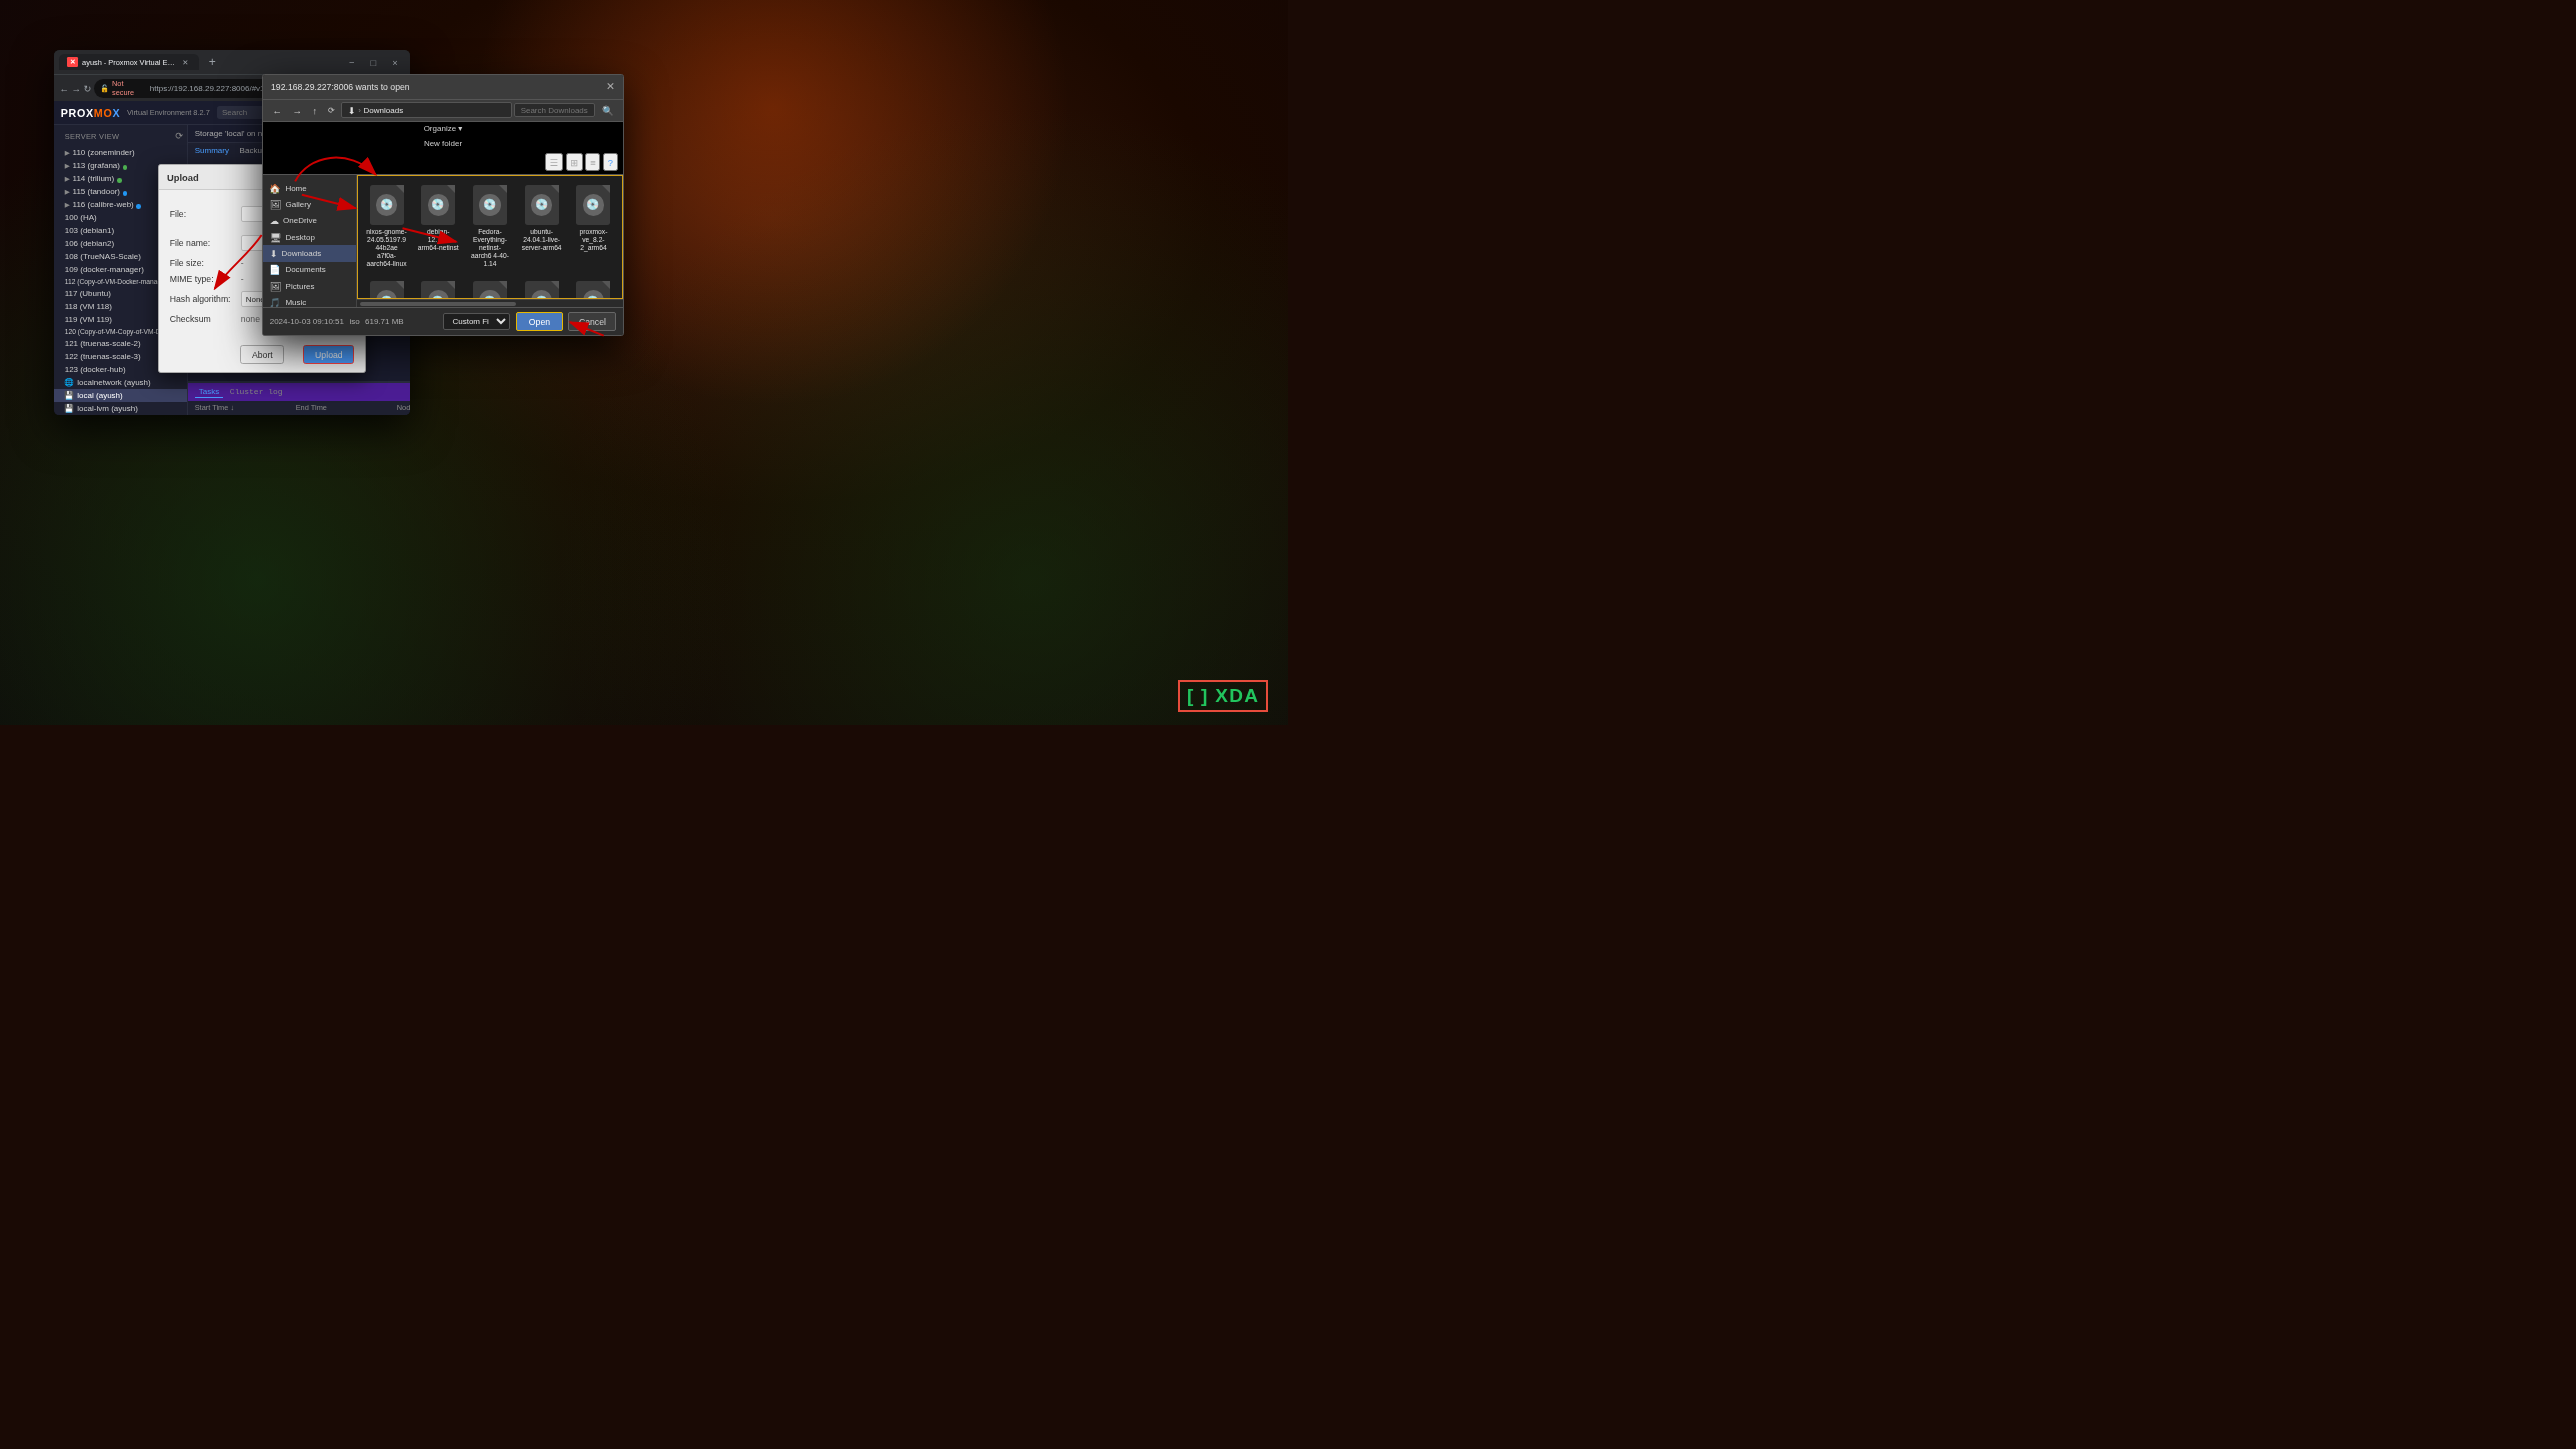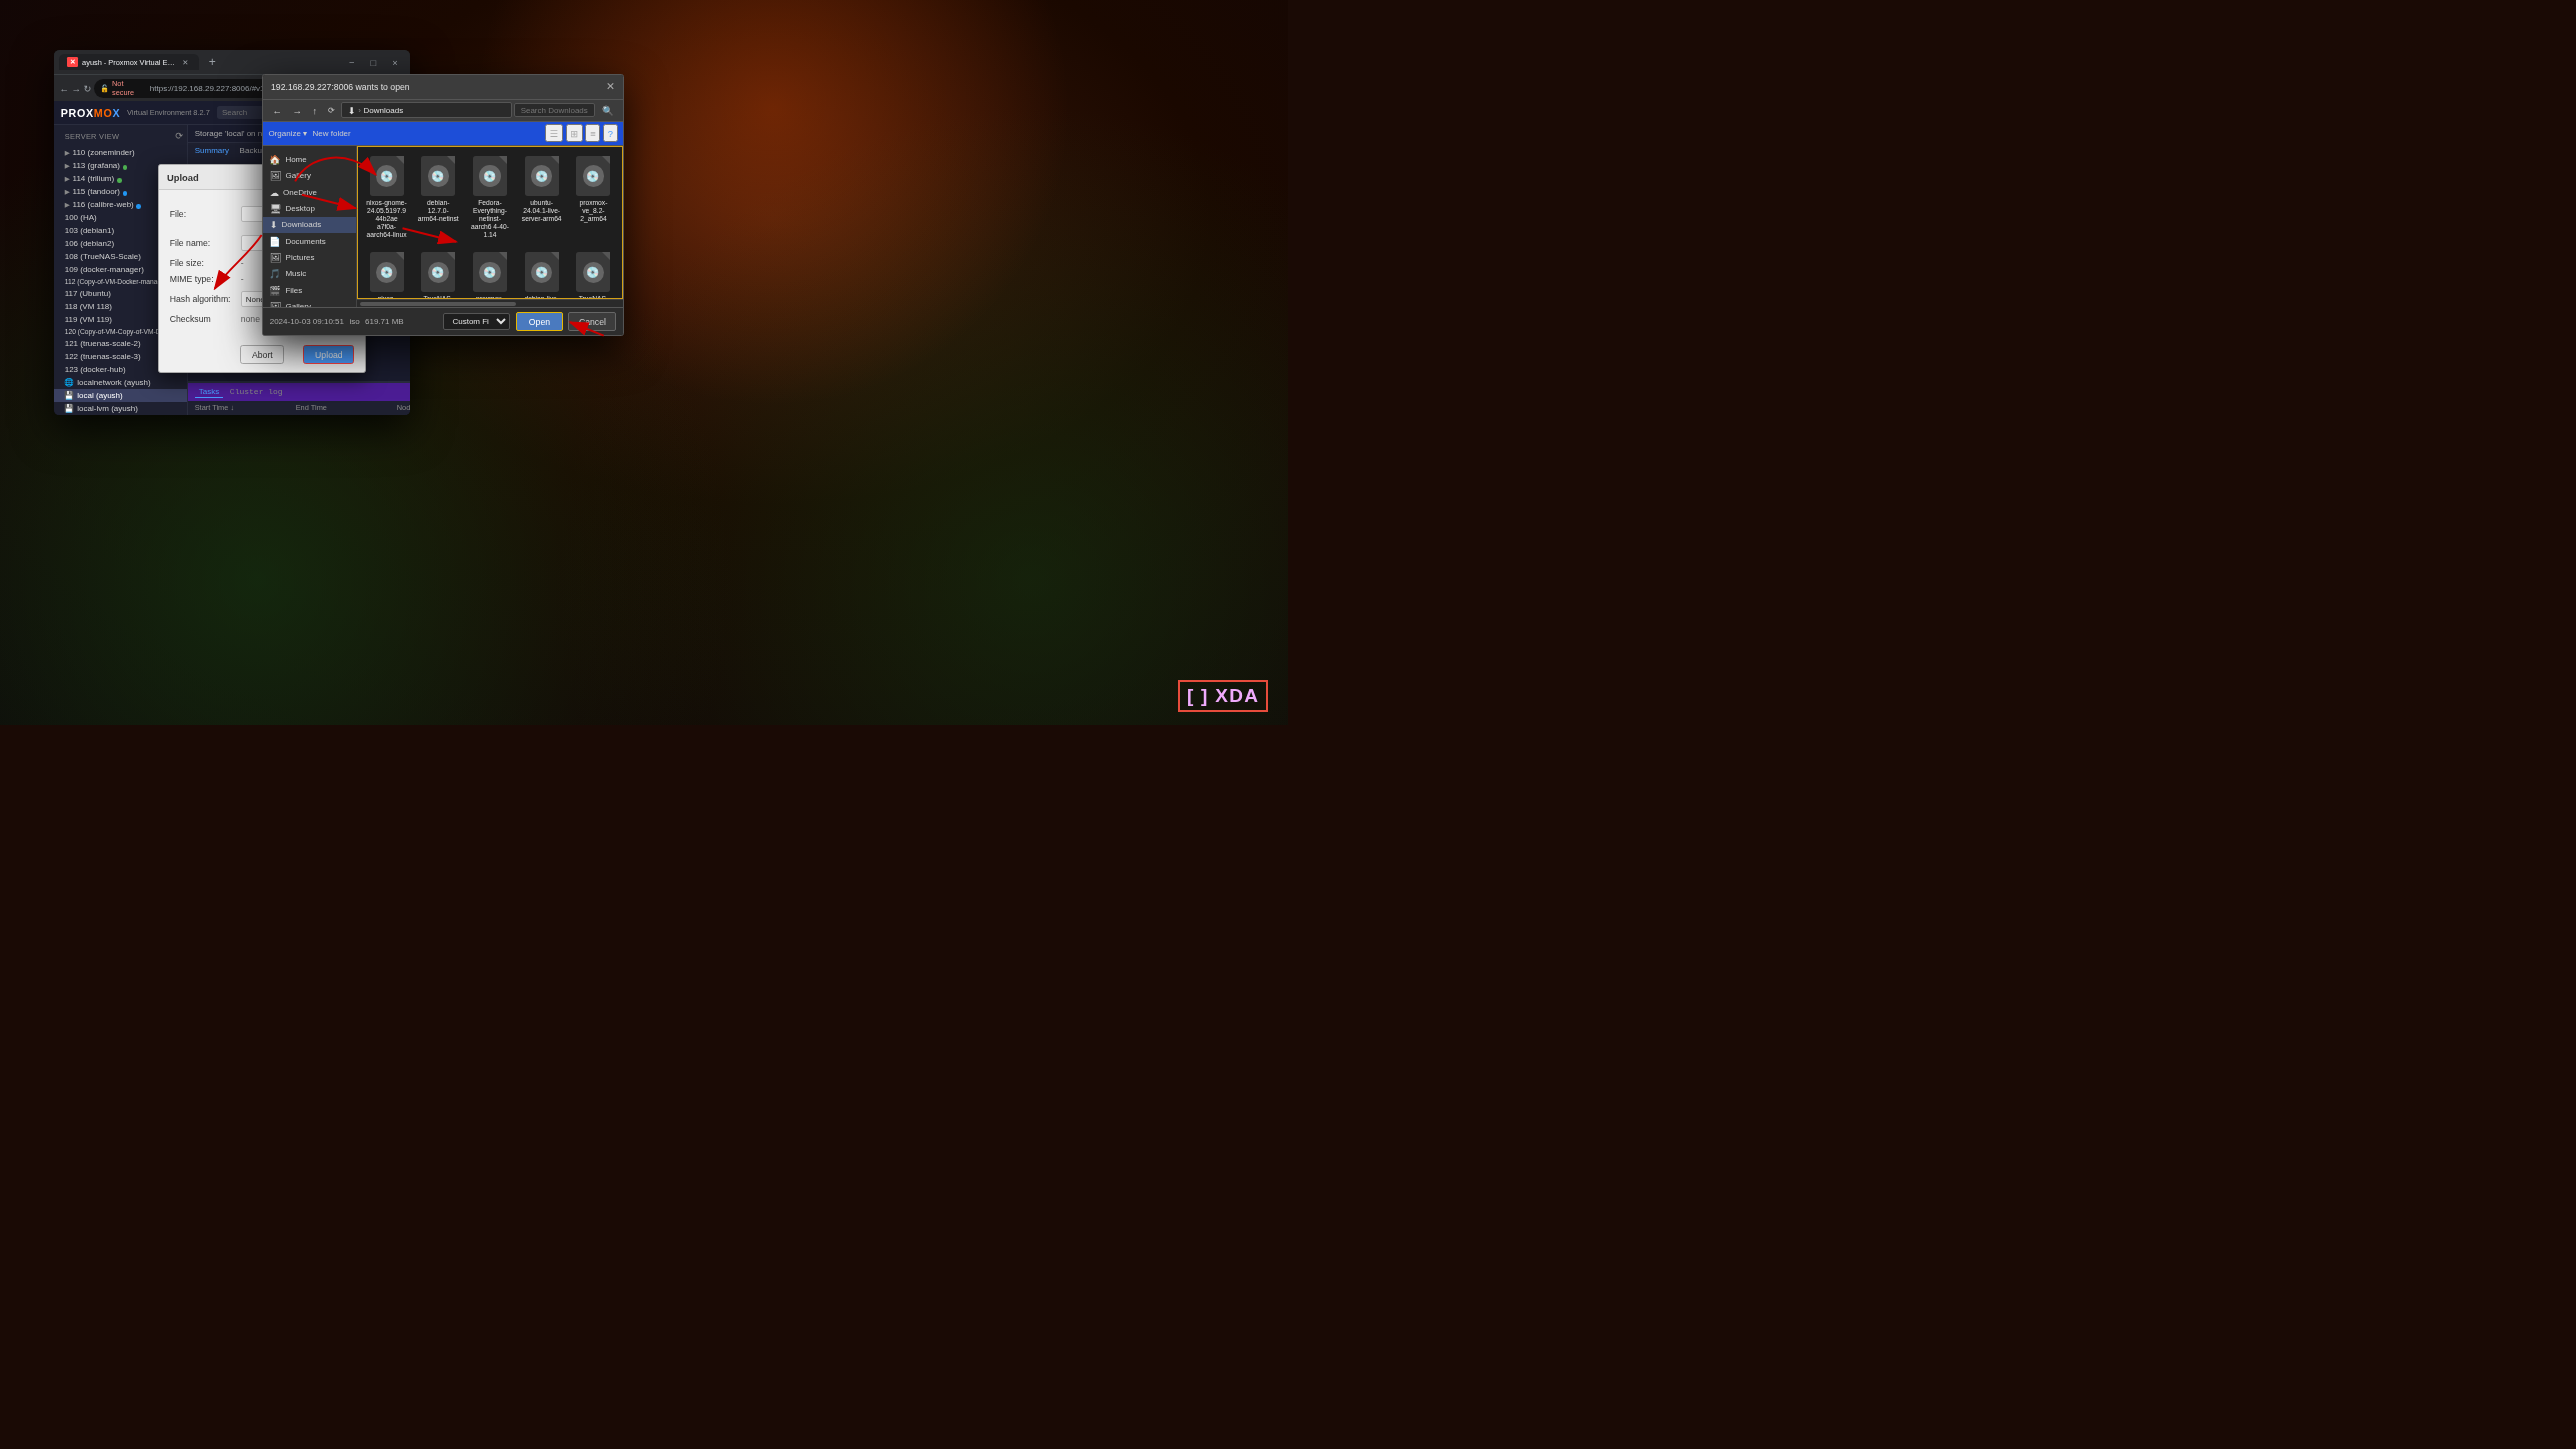--- a/index.html
+++ b/index.html
@@ -29,21 +29,21 @@
         radial-gradient(circle at 80% 80%, rgba(20,60,20,0.5) 0%, transparent 40%);
       z-index: 0;
     }
 
     
     .xda-watermark {
       position: absolute;
       bottom: 13.4px;
       right: 20px;
       z-index: 10;
-      color: #f0abfc;
+      color: #22c55e;
       font-size: 19px;
       font-weight: bold;
       letter-spacing: 1.3px;
       border: 2px solid #e74c3c;
       padding: 2.7px 6.7px;
     }
 
     
     .browser-window {
       position: absolute;
@@ -525,26 +525,27 @@
       background: #2a2a2a;
       border: 0.7px solid #555;
       border-radius: 2px;
       padding: 1.3px 5.4px;
       color: #aaa;
       font-size: 8px;
       width: 81px;
     }
 
     .fp-action-bar {
-      background: #1d4ed8;
+      background: #000000;
       padding: 2.7px 5.4px;
       display: flex;
       align-items: center;
       gap: 5.4px;
       border-bottom: 0.7px solid #555;
+      flex-direction: column;
     }
 
     .fp-organize-btn {
       color: #ccc;
       font-size: 8px;
       cursor: pointer;
       display: flex;
       align-items: center;
       gap: 2px;
     }

